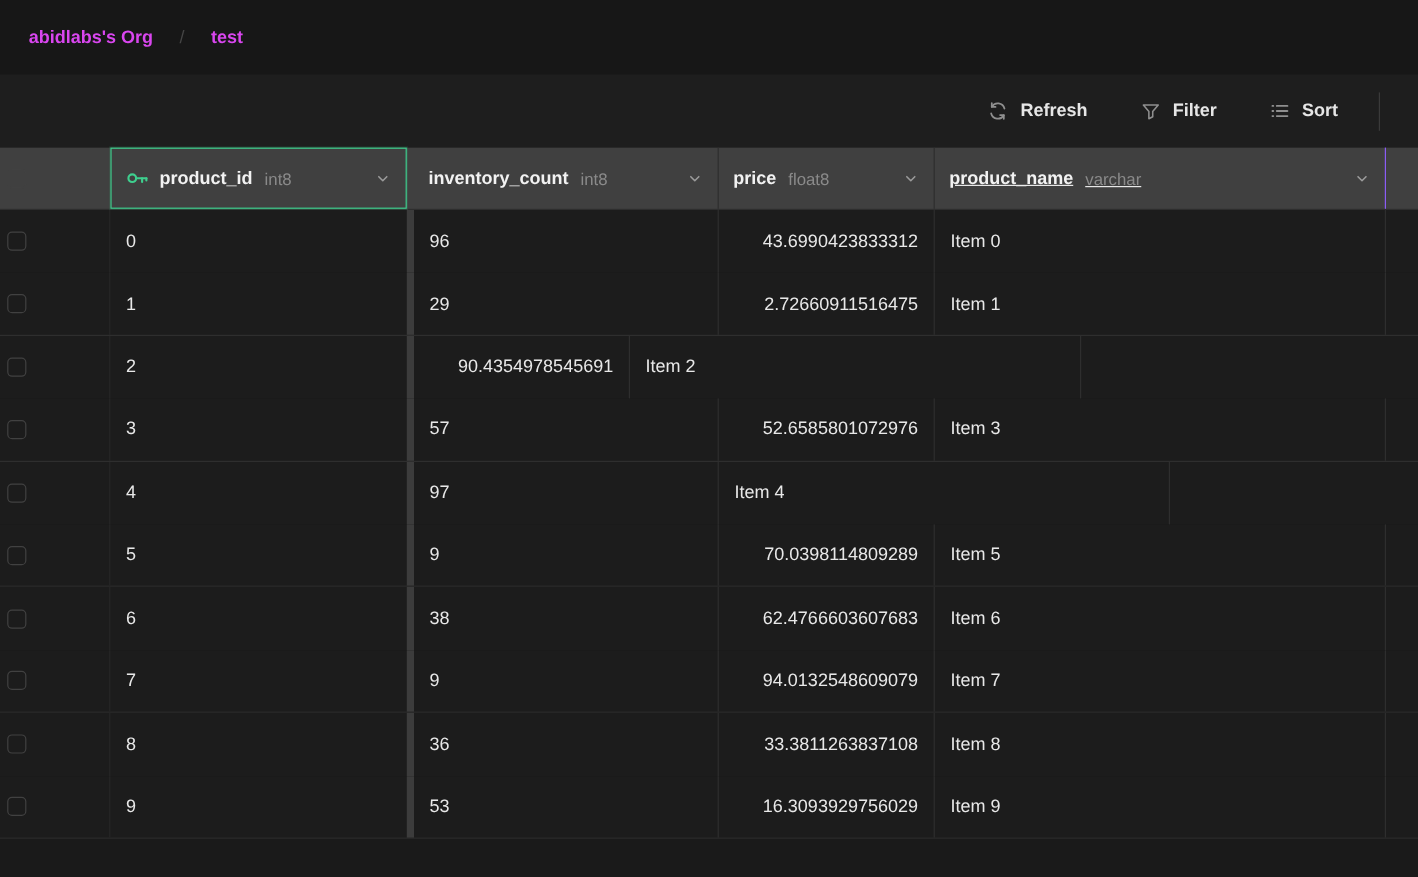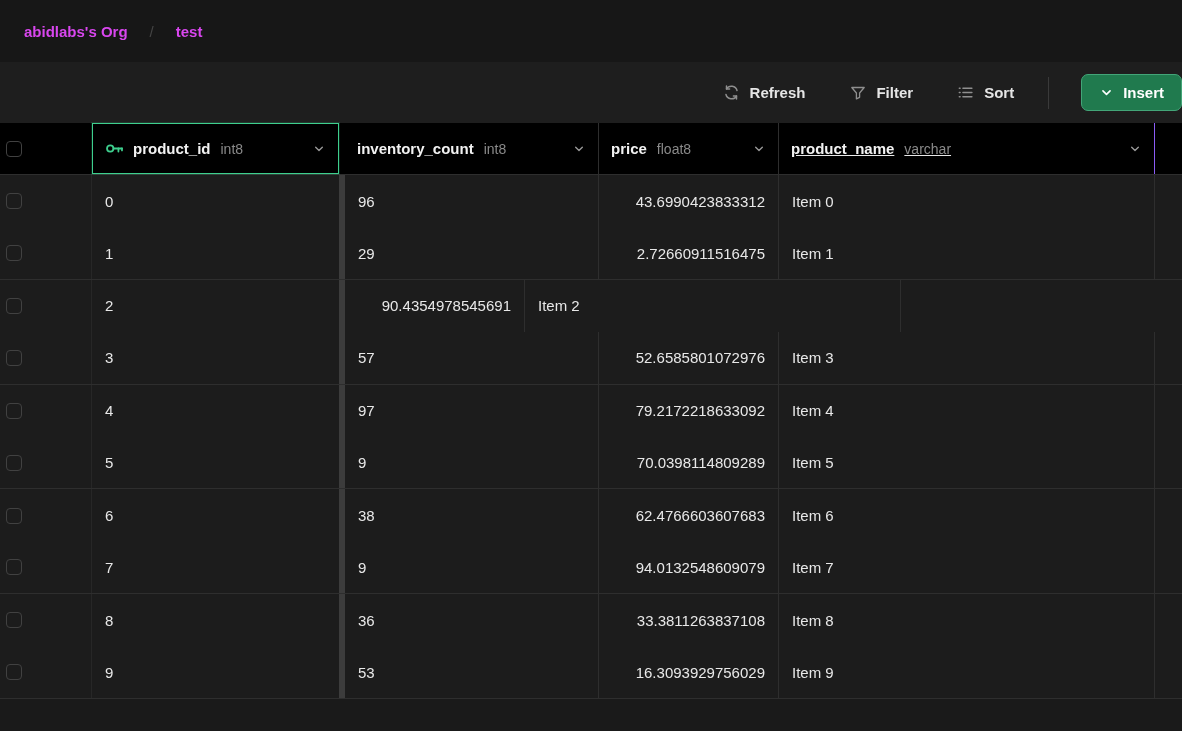--- a/index.html
+++ b/index.html
@@ -24,21 +24,21 @@
   .tb-gap-1 { margin-right:45px; }
   .tb-gap-2 { margin-right:44px; }
   .tb-divider { width:1px; height:32px; background:#3a3a3a; margin-left:34px; margin-right:32px; }
   .insert-btn {
     height:37px; padding:0 17px; display:flex; align-items:center; gap:9px;
     background:var(--insert-bg,#207a4e); border:1px solid var(--insert-border,#43a578);
     border-radius:7px; color:#ffffff; font-size:15px; font-weight:700; cursor:pointer;
   }
 
   
-  .grid-header { height:52px; background:#000000; display:flex; border-bottom:1px solid #2e2e2e; }
+  .grid-header { height:52px; background:#404040; display:flex; border-bottom:1px solid #2e2e2e; }
   .hcell { display:flex; align-items:center; padding:0 12px; }
   .hcell .colname { font-size:15px; font-weight:700; color:#f2f2f2; white-space:nowrap; }
   .hcell .coltype { font-size:14px; font-weight:400; color:#8a8a8a; margin-left:10px; white-space:nowrap; }
   .hcell .chev { margin-left:auto; cursor:pointer; display:flex; }
   .h-check { width:92px; display:flex; align-items:center; padding-left:6px; }
   .h-id { width:247px; border:1px solid var(--accent,#3ecf8e); box-shadow:0 0 0 1px rgba(62,207,142,.15); }
   .h-id .colname { margin-left:9px; }
   .h-spacer { width:6px; }
   .h-inv { width:254px; border-right:1px solid #2e2e2e; }
   .h-price { width:180px; border-right:1px solid #2e2e2e; }
@@ -104,28 +104,20 @@
           <line x1="5.6" y1="8" x2="14" y2="8"></line>
         <line x1="2.2" y1="12" x2="2.9" y2="12"></line>
           <line x1="5.6" y1="12" x2="14" y2="12"></line>
       </svg>
     </span>
     <span>Sort</span>
   </div>
 
   <div class="tb-divider"></div>
 
-  <button class="insert-btn">
-    <span style="display:flex">
-      <svg width="15" height="15" viewBox="0 0 16 16" fill="none" stroke="#ffffff" stroke-width="1.7" stroke-linecap="round" stroke-linejoin="round">
-        <polyline points="4.2,6.2 8,10 11.8,6.2"></polyline>
-      </svg>
-    </span>
-    <span>Insert</span>
-  </button>
 </div>
 
 <div class="grid-header">
   <div class="hcell h-check">
     <div class="checkbox"></div>
   </div>
 
   <div class="hcell h-id">
     <span style="display:flex">
       <svg width="19" height="19" viewBox="0 0 16 16" fill="none" stroke="var(--accent,#3ecf8e)" stroke-width="1.5" stroke-linecap="round" stroke-linejoin="round">
@@ -223,21 +215,20 @@
     <div class="cell c-name">Item 3</div>
   </div>
 
   <div class="data-row">
     <div class="cell c-check">
       <div class="checkbox"></div>
     </div>
     <div class="cell c-id">4</div>
     <div class="c-spacer"></div>
     <div class="cell c-inv">97</div>
-    <div class="cell c-price">79.2172218633092</div>
     <div class="cell c-name">Item 4</div>
   </div>
 
   <div class="data-row">
     <div class="cell c-check">
       <div class="checkbox"></div>
     </div>
     <div class="cell c-id">5</div>
     <div class="c-spacer"></div>
     <div class="cell c-inv">9</div>

